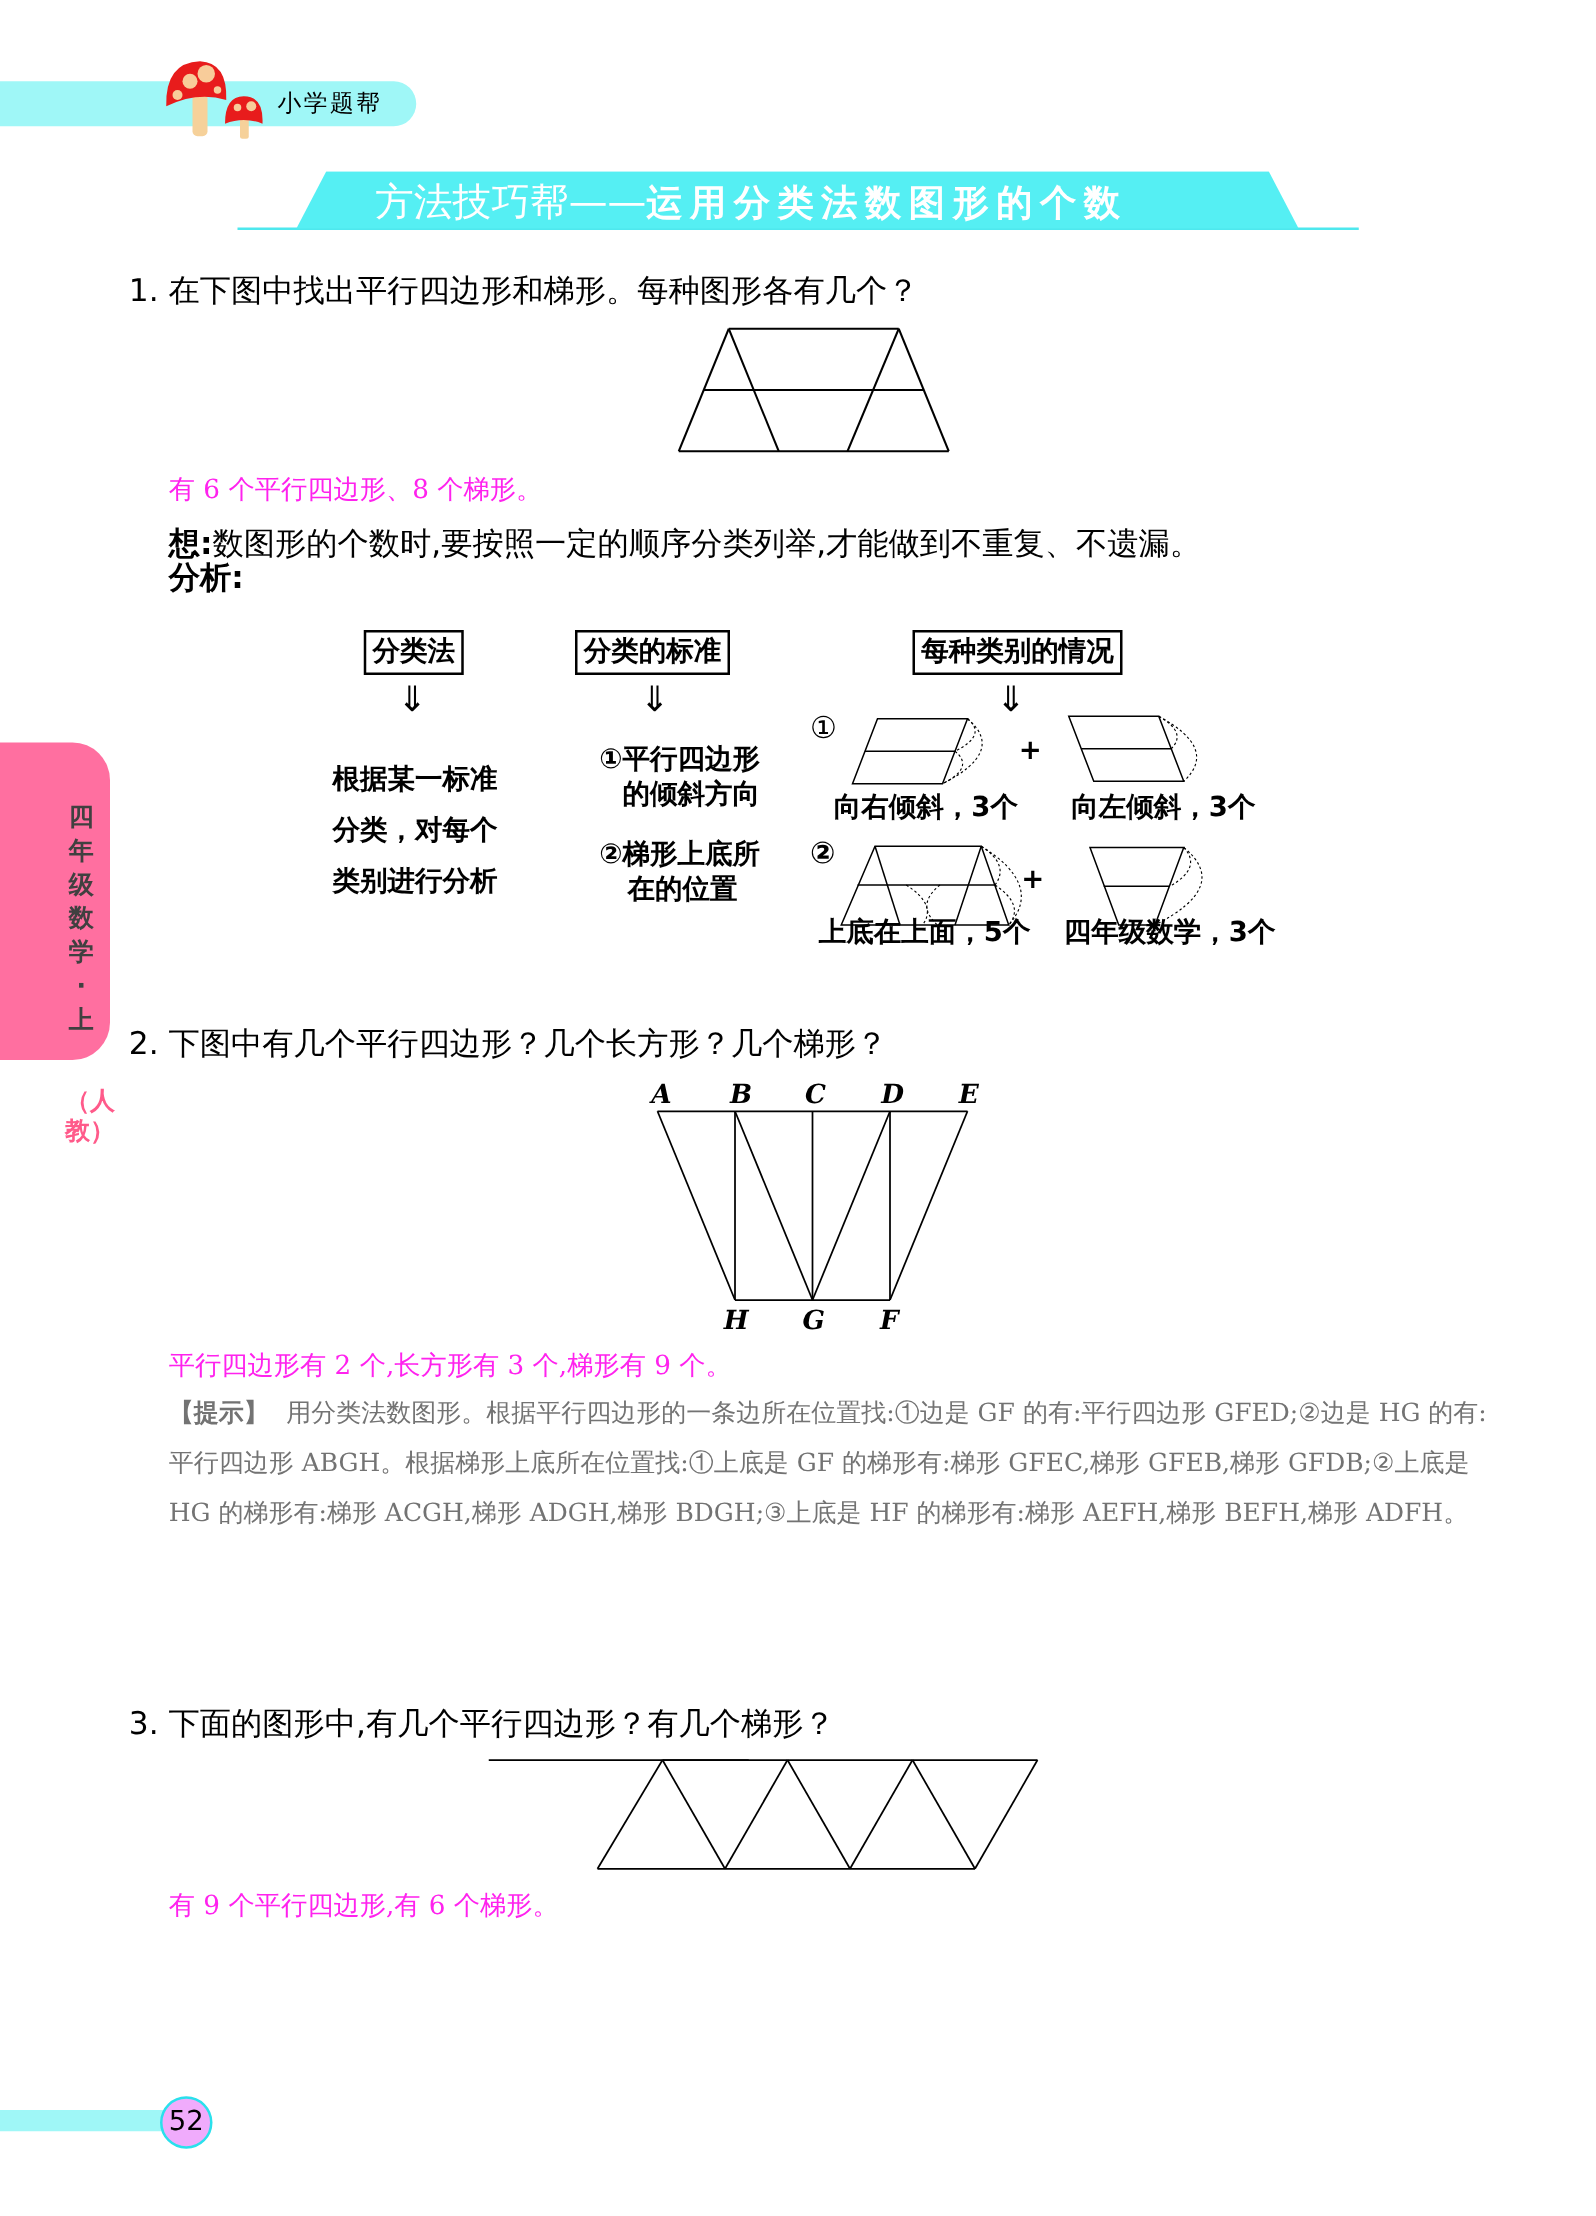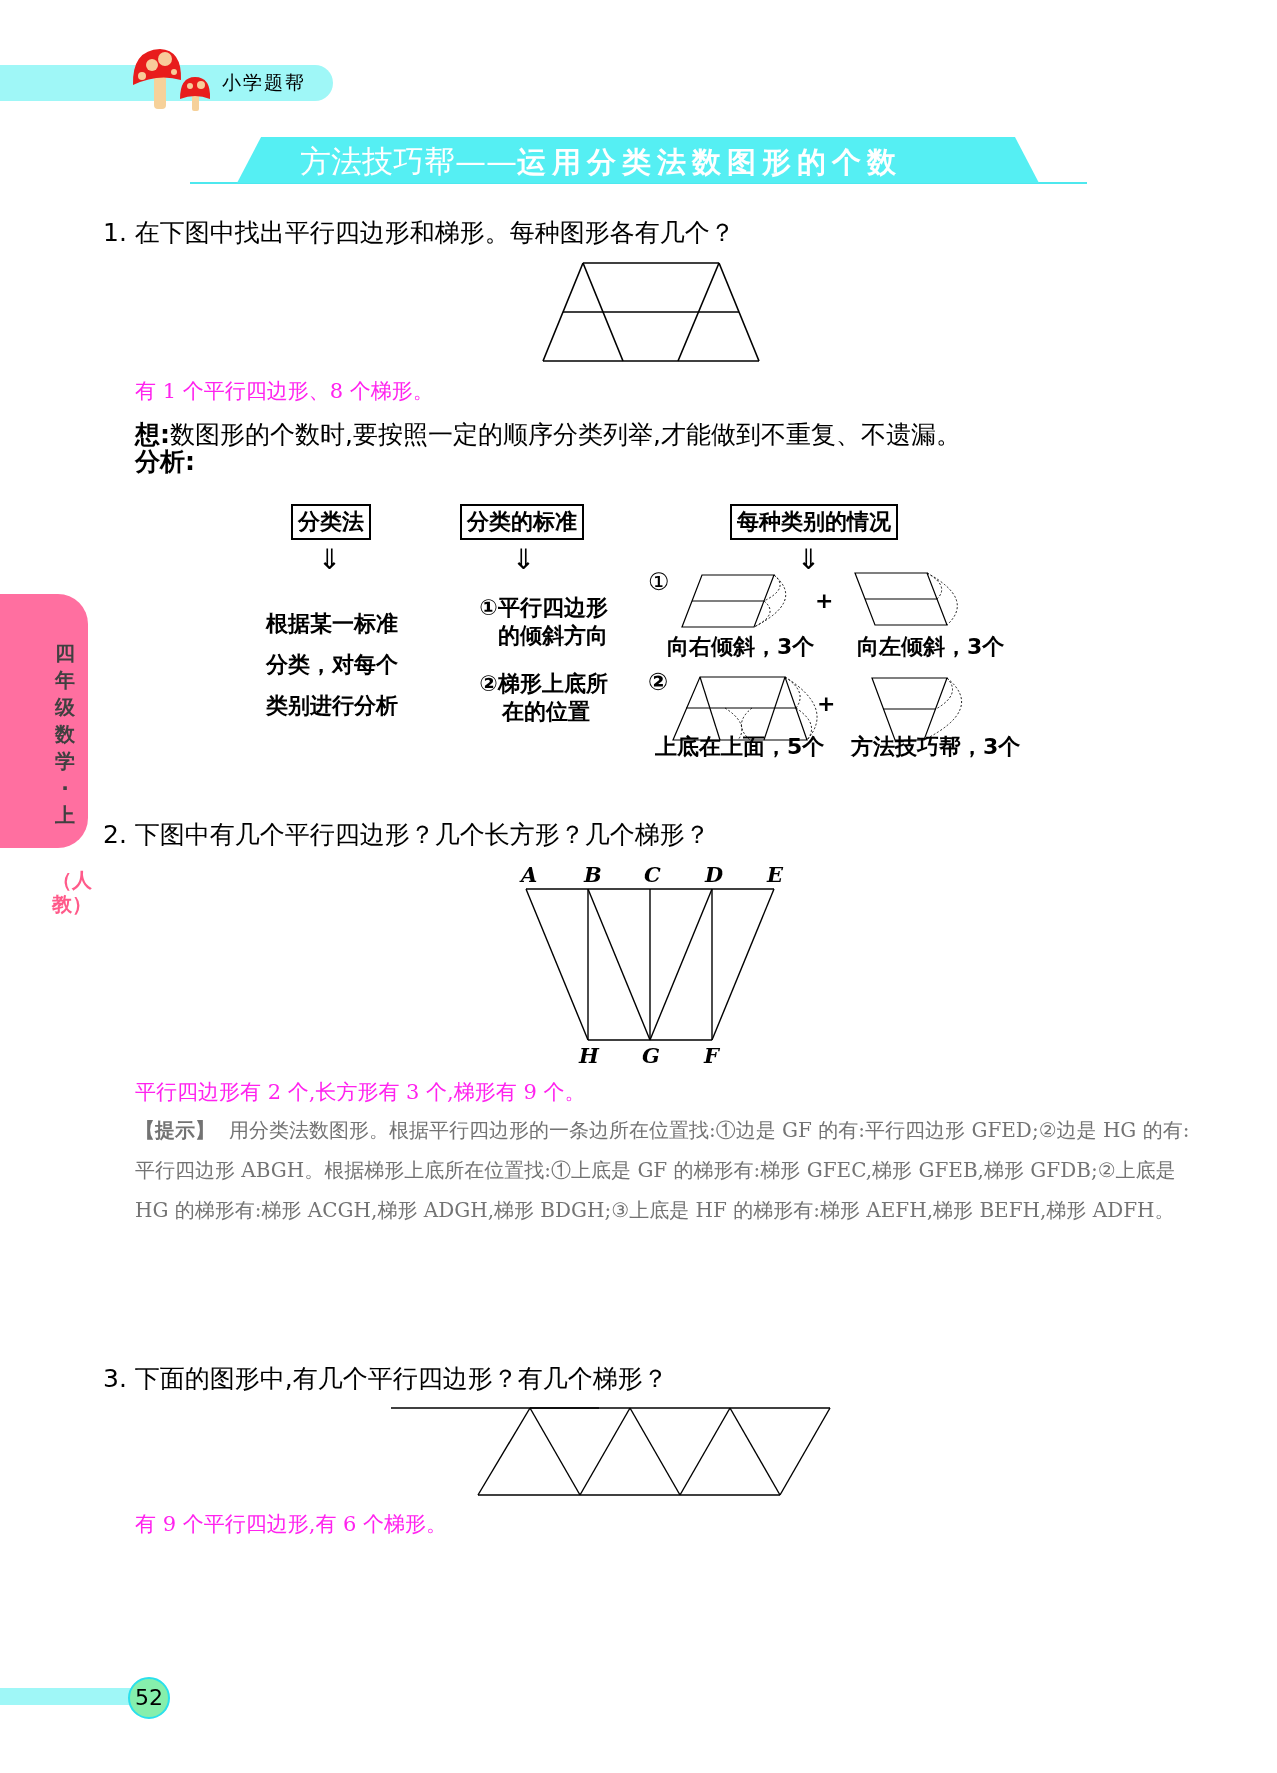--- a/index.html
+++ b/index.html
@@ -18,21 +18,21 @@
   .bold{font-weight:bold;}
   .box{border:2px solid #000;padding:0 5px;font-size:22px;font-weight:bold;height:32px;line-height:32px;white-space:nowrap;}
   .arrow{font-size:28px;line-height:28px;}
   .b22{font-size:22px;font-weight:bold;white-space:nowrap;line-height:28px;}
   .sidetab{left:0;top:594px;width:88px;height:254px;background:#ff6fa0;border-radius:0 30px 30px 0;}
   .sidetab-text{left:52px;top:640px;width:26px;color:#404040;font-weight:bold;font-size:20px;line-height:27px;text-align:center;}
   .edition{left:52px;top:868px;width:26px;color:#ff5a8a;font-weight:bold;font-size:20px;line-height:24px;text-align:center;}
   .hint{font-size:20px;color:#737373;font-family:"DejaVu Serif","Liberation Serif",serif;line-height:40px;width:1060px;}
   .hint .tag{font-family:"DejaVu Sans","Liberation Sans",sans-serif;font-weight:bold;margin-right:14px;}
   .footbar{left:0;top:1688px;width:135px;height:17px;background:#9ff7f7;}
-  .pagenum{left:128px;top:1677px;width:38px;height:38px;border:2px solid #2ae0ec;border-radius:50%;background:#86efac;text-align:center;line-height:38px;font-size:22px;}
+  .pagenum{left:128px;top:1677px;width:38px;height:38px;border:2px solid #2ae0ec;border-radius:50%;background:#f0abfc;text-align:center;line-height:38px;font-size:22px;}
   svg{position:absolute;overflow:visible;}
   .lbl{font-family:"DejaVu Serif","Liberation Serif",serif;font-style:italic;font-weight:bold;font-size:21px;}
 </style>
 </head>
 <body>
 
 <div class="abs topbar"></div>
 <svg style="left:130px;top:45px;" width="90" height="70" viewBox="0 0 90 70">
   <rect x="24" y="30" width="12" height="34" rx="4" fill="#f6d19a"></rect>
   <path d="M3 40 Q2 5 30 4 Q52 5 51 35 Q28 28 3 40 Z" fill="#e81c1c"></path>
@@ -62,21 +62,21 @@
   <g stroke="#000" stroke-width="1.6" fill="none">
     <line x1="583" y1="263" x2="719" y2="263"></line>
     <line x1="563" y1="312" x2="739" y2="312"></line>
     <line x1="543" y1="361" x2="759" y2="361"></line>
     <line x1="583" y1="263" x2="543" y2="361"></line>
     <line x1="719" y1="263" x2="759" y2="361"></line>
     <line x1="583" y1="263" x2="623" y2="361"></line>
     <line x1="719" y1="263" x2="678" y2="361"></line>
   </g>
 </svg>
-<div class="abs ans" style="left:135px;top:377px;">有 1 个平行四边形、8 个梯形。</div>
+<div class="abs ans" style="left:135px;top:377px;">有 6 个平行四边形、8 个梯形。</div>
 <div class="abs think" style="left:135px;top:418px;">
   <span class="bold">想:</span><span>数图形的个数时,要按照一定的顺序分类列举,才能做到不重复、不遗漏。</span>
 </div>
 <div class="abs think bold" style="left:135px;top:445px;">分析:</div>
 
 <div class="abs box" style="left:291px;top:504px;">分类法</div>
 <div class="abs box" style="left:460px;top:504px;">分类的标准</div>
 <div class="abs box" style="left:730px;top:504px;">每种类别的情况</div>
 <div class="abs arrow" style="left:318px;top:546px;">⇓</div>
 <div class="abs arrow" style="left:512px;top:546px;">⇓</div>
@@ -129,21 +129,21 @@
       <path d="M796 708 Q820 724 807 740"></path>
     <path d="M725 708 Q750 724 738 740"></path>
       <path d="M752 708 Q732 724 750 740"></path>
     <path d="M947 678 Q985 709 924 740"></path>
       <path d="M947 678 Q962 694 936 709"></path>
   </g>
 </svg>
 <div class="abs b22" style="left:667px;top:633px;">向右倾斜，3个</div>
 <div class="abs b22" style="left:857px;top:633px;">向左倾斜，3个</div>
 <div class="abs b22" style="left:655px;top:733px;">上底在上面，5个</div>
-<div class="abs b22" style="left:851px;top:733px;">方法技巧帮，3个</div>
+<div class="abs b22" style="left:851px;top:733px;">四年级数学，3个</div>
 
 <div class="abs q" style="left:103px;top:818px;">2. 下图中有几个平行四边形？几个长方形？几个梯形？</div>
 <div class="abs lbl" style="left:521px;top:862px;">A</div>
 <div class="abs lbl" style="left:584px;top:862px;">B</div>
 <div class="abs lbl" style="left:644px;top:862px;">C</div>
 <div class="abs lbl" style="left:705px;top:862px;">D</div>
 <div class="abs lbl" style="left:767px;top:862px;">E</div>
 <div class="abs lbl" style="left:579px;top:1043px;">H</div>
 <div class="abs lbl" style="left:642px;top:1043px;">G</div>
 <div class="abs lbl" style="left:704px;top:1043px;">F</div>

